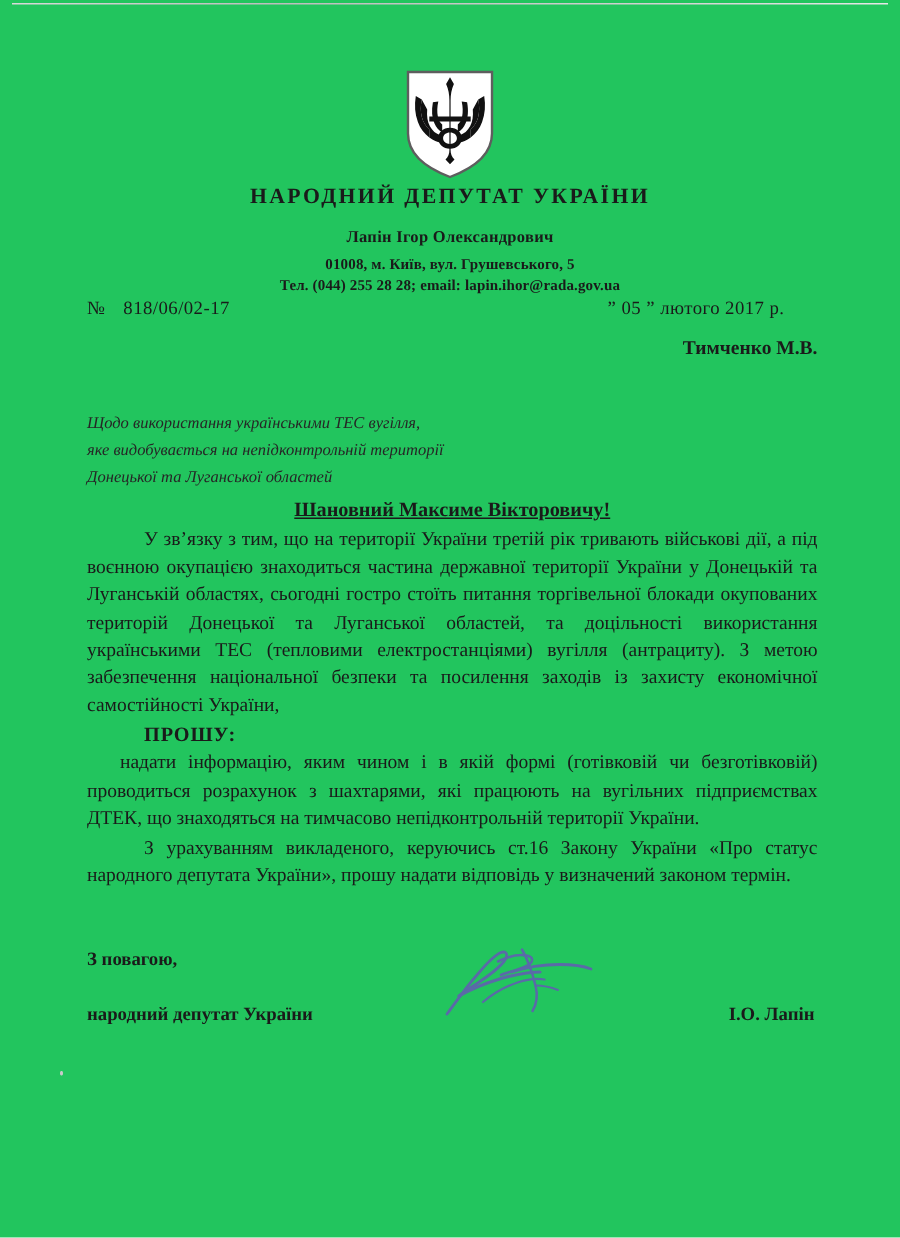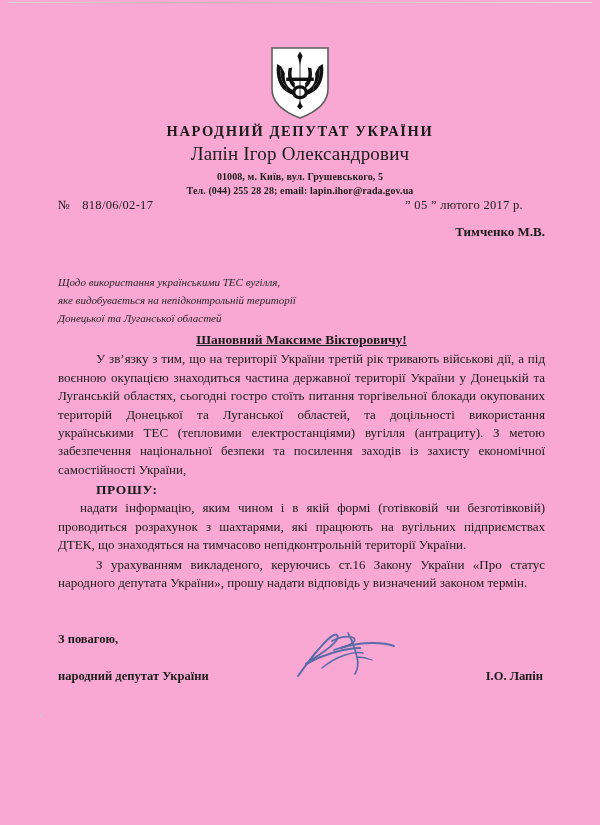--- a/index.html
+++ b/index.html
@@ -4,21 +4,21 @@
 <style>
   html, body {
     margin: 0;
     padding: 0;
     background: #ffffff;
   }
   .page {
     position: relative;
     width: 600px;
     height: 825px;
-    background: #f9a8d4;
+    background: #22c55e;
     overflow: hidden;
     font-family: "Liberation Serif", "DejaVu Serif", serif;
     color: #1a1a1a;
   }
   .top-rule {
     position: absolute;
     top: 2px;
     left: 8px;
     right: 8px;
     height: 1px;
@@ -46,24 +46,24 @@
     width: 600px;
     text-align: center;
   }
   .org-title {
     font-size: 14.5px;
     font-weight: bold;
     letter-spacing: 1.6px;
     line-height: 1.25;
   }
   .person-name {
-    font-size: 19px;
-    font-weight: normal;
+    font-size: 11px;
+    font-weight: bold;
     letter-spacing: 0.2px;
-    margin-top: 2px;
+    margin-top: 12px;
     line-height: 1.25;
   }
   .contact {
     margin-top: 4px;
     font-size: 10px;
     font-weight: bold;
     line-height: 1.45;
     letter-spacing: 0.1px;
   }
 

